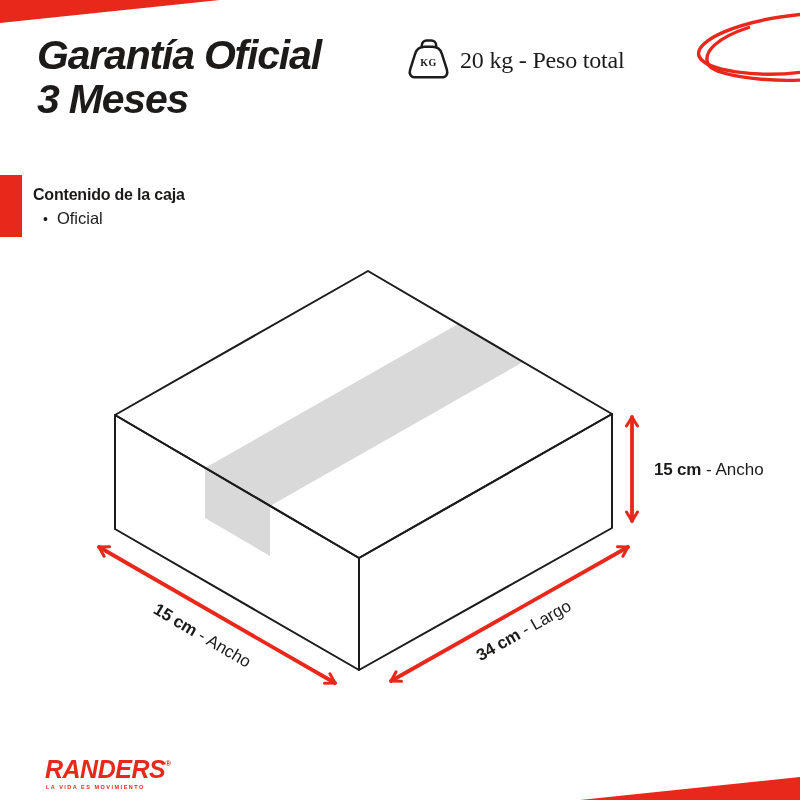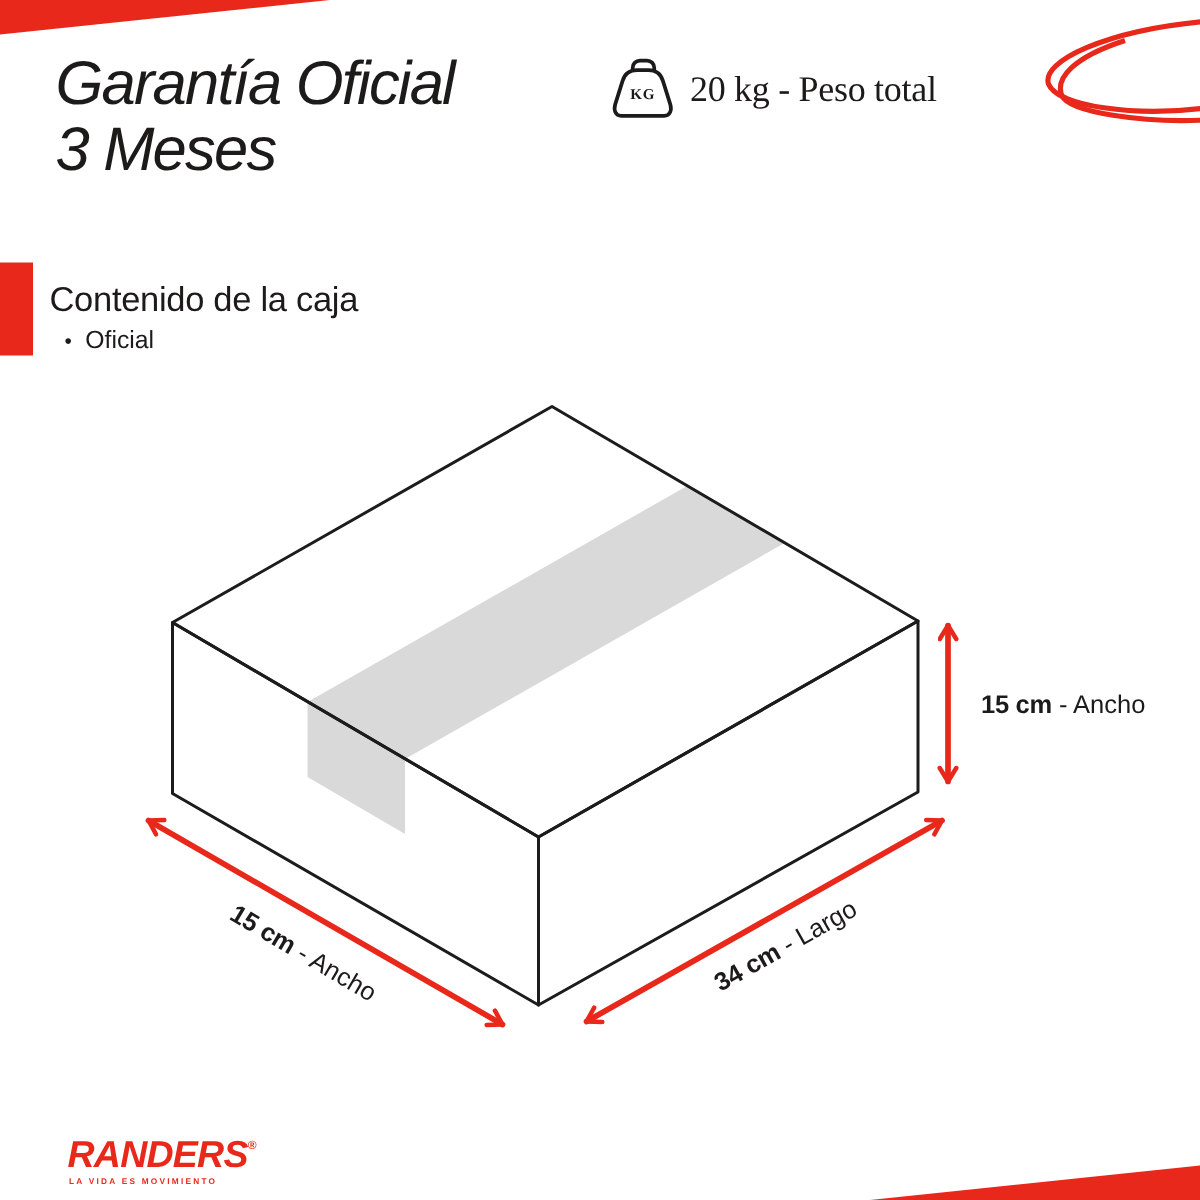--- a/index.html
+++ b/index.html
@@ -23,39 +23,39 @@
   .red-fill{fill:var(--red);}
   .red-stroke{stroke:var(--red);fill:none;}
   .box-face{fill:#ffffff;stroke:none;}
   .box-edge{fill:none;stroke:var(--line);stroke-width:2;stroke-linejoin:round;}
   .tape{fill:var(--tape);stroke:none;}
   .arrow{stroke:var(--red);stroke-width:3.8;fill:none;stroke-linecap:round;}
 
   .page-title{
     left:37px;top:33px;
     font-size:41px;line-height:44px;
-    font-weight:normal;font-style:italic;
+    font-weight:bold;font-style:italic;
     letter-spacing:-1.2px;
     color:var(--ink);
   }
   .weight-row{
     left:406px;top:38px;height:44px;
     display:flex;align-items:center;gap:9px;font-family:Liberation Serif, serif;
   }
   .weight-text{font-size:24px;color:var(--ink);letter-spacing:-0.2px;}
   .kg-label{
     font-size:10.5px;font-weight:bold;letter-spacing:.5px;
     fill:var(--ink);
   }
   .icon-stroke{stroke:var(--ink);stroke-width:2.6;fill:none;}
   .icon-body{stroke:var(--ink);stroke-width:2.6;fill:#ffffff;stroke-linejoin:round;}
 
   .contents-bar{left:0;top:175px;width:22px;height:62px;background:var(--red);}
   .contents-block{left:33px;top:186px;}
-  .contents-heading{font-size:23px;font-weight:normal;letter-spacing:-0.2px;}
+  .contents-heading{font-size:16px;font-weight:bold;letter-spacing:-0.2px;}
   .contents-item{margin-top:5px;padding-left:10px;font-size:16.5px;display:flex;gap:9px;align-items:baseline;}
   .bullet{font-size:14px;}
 
   .dim-label{font-size:17px;white-space:nowrap;color:var(--ink);}
   .dim-label b{letter-spacing:-0.2px;}
   .dim-altura{left:654px;top:460px;}
   .dim-ancho{left:202px;top:636px;transform:translate(-50%,-50%) rotate(30.5deg);}
   .dim-largo{left:524px;top:631px;transform:translate(-50%,-50%) rotate(-29.5deg);}
 
   .footer-logo{left:33px;top:751px;color:var(--red);margin-left:12px;}

